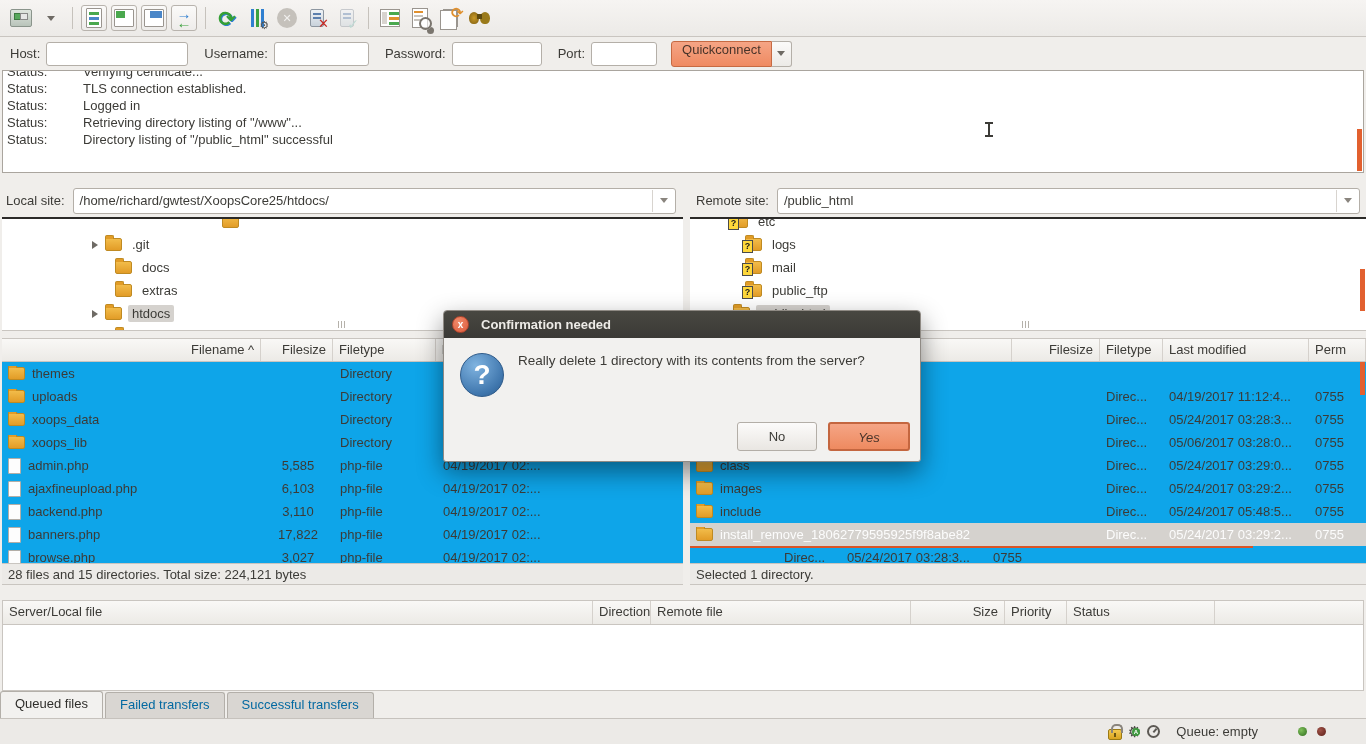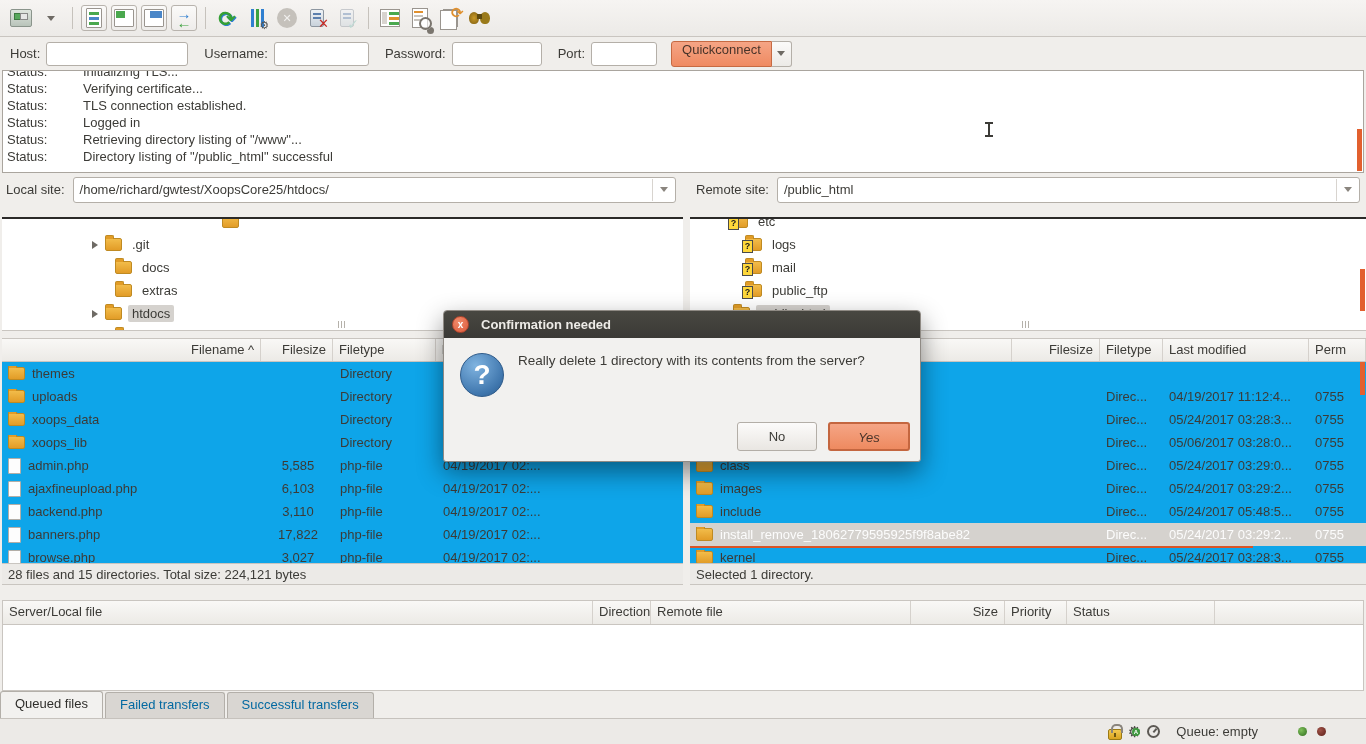--- a/index.html
+++ b/index.html
@@ -58,21 +58,21 @@
   .qc-drop { height:26px; width:20px; background:linear-gradient(#fbfaf9,#eceae7); border:1px solid #b4afa8; border-left:none; border-radius:0 3px 3px 0; display:flex; align-items:center; justify-content:center; }
 
   
   .log { position:absolute; left:2px; top:70px; width:1362px; height:103px; background:#fff; border:1px solid #aaa59e; overflow:hidden; }
   .log .lines { margin-top:-8px; }
   .logline { height:17px; line-height:17px; white-space:nowrap; }
   .logline .lab { display:inline-block; width:80px; padding-left:4px; }
   .vthumb { position:absolute; right:1px; width:5px; background:#e2602f; }
 
   
-  .sitebar { position:absolute; top:174px; height:31px; display:flex; align-items:center; }
+  .sitebar { position:absolute; top:185px; height:31px; display:flex; align-items:center; }
   .combo { flex:1; height:26px; background:#fff; border:1px solid #b4afa8; border-radius:3px; display:flex; align-items:center; padding-left:6px; position:relative; }
   .combo .cbtn { position:absolute; right:1px; top:1px; bottom:1px; width:22px; border-left:1px solid #d8d4cf; display:flex; align-items:center; justify-content:center; }
 
   
   .tree { position:absolute; top:217px; height:114px; background:#fff; border-top:2px solid #2b2a28; border-bottom:1px solid #c9c5c0; overflow:hidden; }
   .trow { height:23px; display:flex; align-items:center; position:relative; white-space:nowrap; }
   .tarrow { width:0; height:0; border-top:4px solid transparent; border-bottom:4px solid transparent; border-left:6px solid #6e6a64; margin-right:7px; }
   .tname { margin-left:6px; padding:1px 4px; border-radius:2px; }
   .tname.sel { background:#d5d2ce; }
   .folder { width:17px; height:13px; background:linear-gradient(#f2bc4a,#e29c27); border:1px solid #bf8a22; border-radius:1px 2px 2px 2px; position:relative; flex:none; }
@@ -203,21 +203,20 @@
   <div style="display:flex;margin-left:14px">
     <div class="qc-btn">Quickconnect</div>
     <div class="qc-drop">
         <span class="caret"></span>
       </div>
   </div>
 </div>
 
 <div class="log">
   <div class="lines" id="loglines">
-      <div class="logline"><span class="lab">Status:</span><span>Initializing TLS...</span></div>
       <div class="logline"><span class="lab">Status:</span><span>Verifying certificate...</span></div>
       <div class="logline"><span class="lab">Status:</span><span>TLS connection established.</span></div>
       <div class="logline"><span class="lab">Status:</span><span>Logged in</span></div>
       <div class="logline"><span class="lab">Status:</span><span>Retrieving directory listing of "/www"...</span></div>
       <div class="logline"><span class="lab">Status:</span><span>Directory listing of "/public_html" successful</span></div>
     </div>
   <div class="vthumb" style="top:58px;height:42px"></div>
 </div>
 
 <div class="ibeam"></div>
@@ -477,24 +476,20 @@
       <div class="fcell fold-cell" style="width: 322px; padding: 0px;">
         <span class="folder" style="margin-left: 6px;"></span>
         <span style="margin-left: 7px;">install_remove_18062779595925f9f8abe82</span>
       </div>
       <div class="fcell r" style="width: 88px;"></div>
       <div class="fcell" style="width: 63px;">Direc...</div>
       <div class="fcell" style="width: 146px;">05/24/2017 03:29:2...</div>
       <div class="fcell" style="width: 57px;">0755</div>
     </div>
     <div class="frow">
-      <div class="fcell fold-cell" style="width: 322px; padding: 0px;">
-        <span class="folder" style="margin-left: 6px;"></span>
-        <span style="margin-left: 7px;">kernel</span>
-      </div>
       <div class="fcell r" style="width: 88px;"></div>
       <div class="fcell" style="width: 63px;">Direc...</div>
       <div class="fcell" style="width: 146px;">05/24/2017 03:28:3...</div>
       <div class="fcell" style="width: 57px;">0755</div>
     </div>
   </div>
 <div class="pane-status" style="left:690px;width:676px"><span>Selected 1 directory.</span></div>
 
 <div class="q-hdr" id="queuehdr">
     <div class="hcell" style="width: 590px;">Server/Local file</div>

